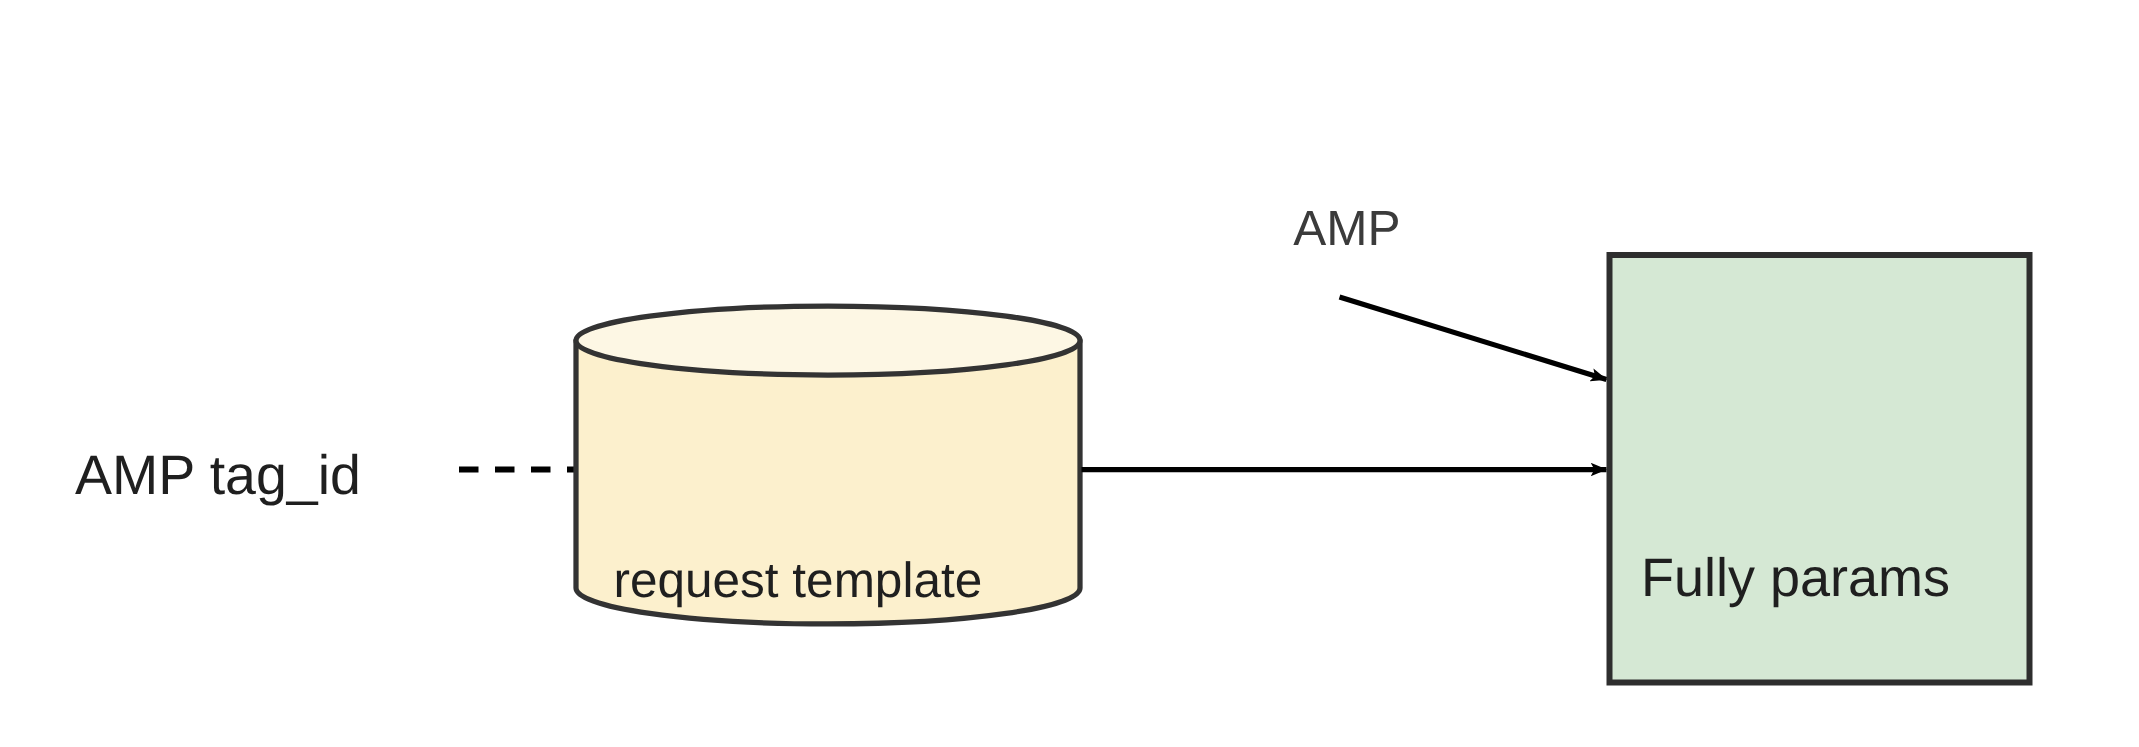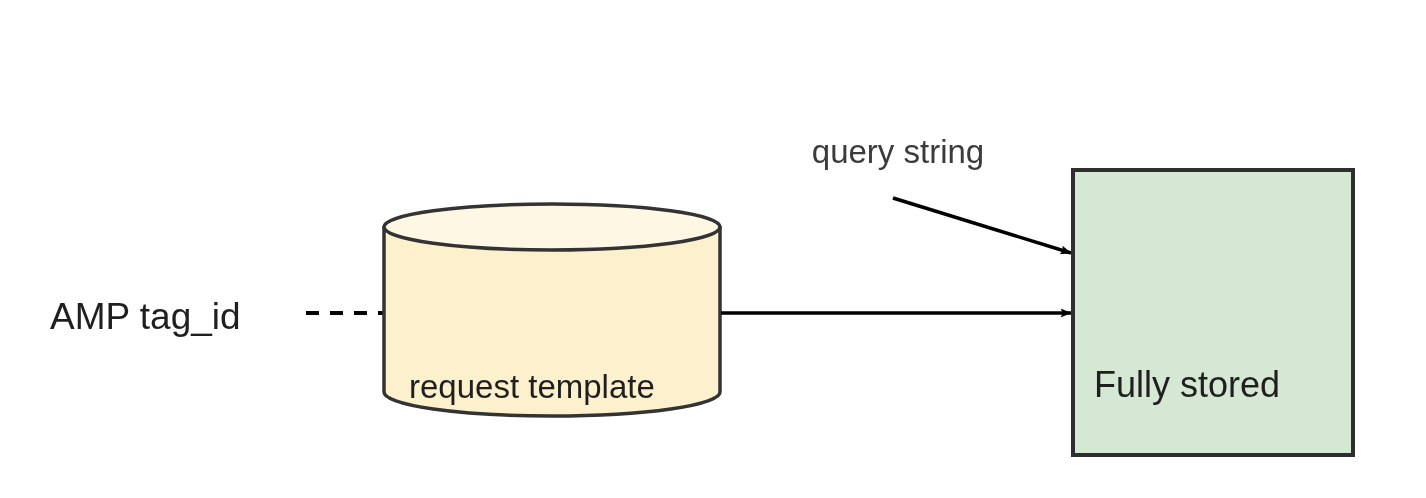--- a/index.html
+++ b/index.html
@@ -91,25 +91,25 @@
     <line x1="721" y1="313" x2="1071" y2="313" stroke="#000000" stroke-width="3.5" marker-end="url(#arrowhead)"></line>
 
     <line x1="893" y1="198" x2="1071" y2="253" stroke="#000000" stroke-width="3.5" marker-end="url(#arrowhead)"></line>
 
     <rect x="1073" y="170" width="280" height="285" fill="#d5e8d4" stroke="#2e2e2e" stroke-width="4"></rect>
   </svg>
 
   <div class="label" id="label-amp-tag-id">AMP tag_id</div>
 
   <div class="label" id="label-query-params">
-    <div>query string</div>
+    <div>AMP</div>
   </div>
 
   <div class="label" id="label-cylinder">
     <div>request template</div>
   </div>
 
   <div class="label" id="label-ortb">
-    <div>Fully stored</div>
+    <div>Fully params</div>
     
   </div>
 
 </div>
 
 </body></html>

